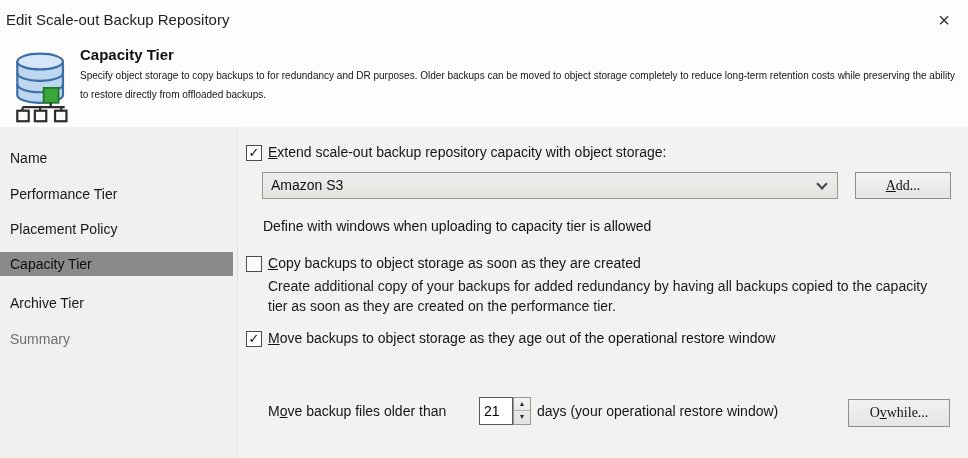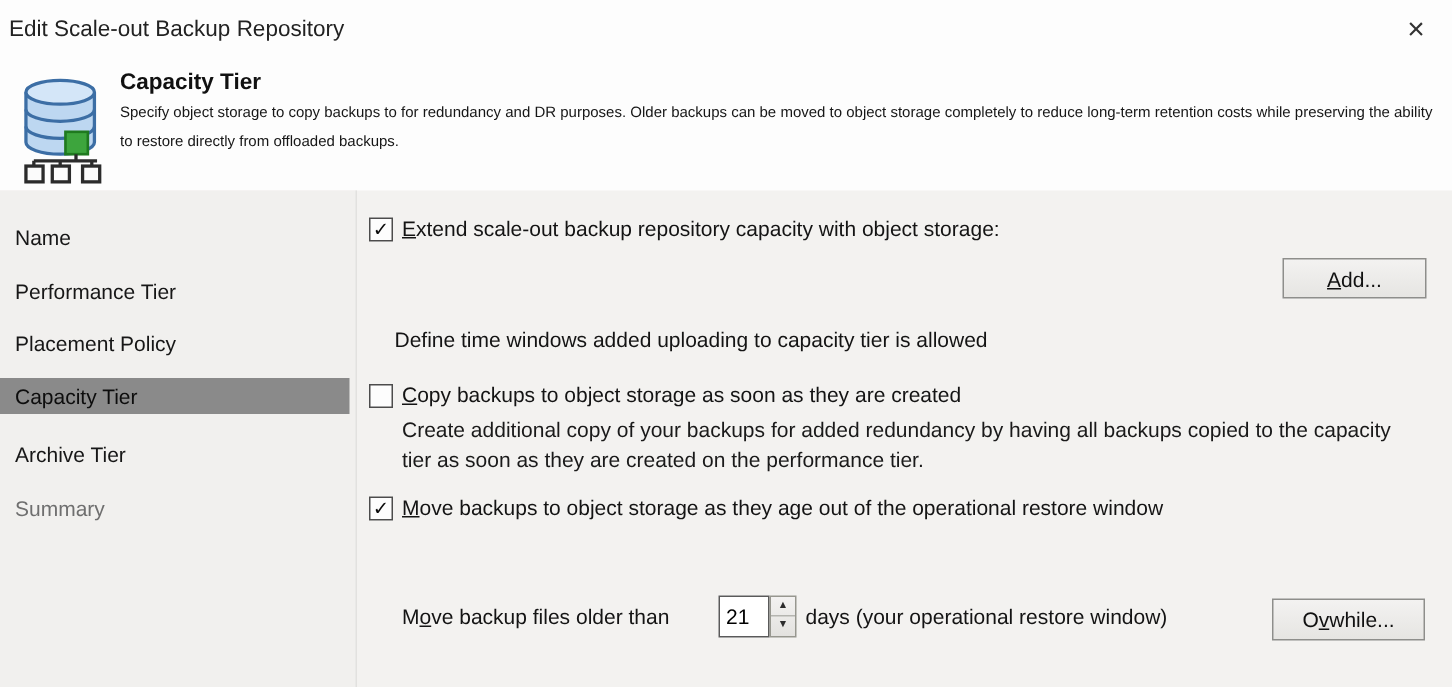--- a/index.html
+++ b/index.html
@@ -27,21 +27,21 @@
   .nav.muted { color:#6f6f6f; }
   .main { position:absolute; left:238px; top:0; width:730px; height:331px; }
   
   .cb { position:absolute; width:16px; height:16px; background:#fdfdfd; border:1px solid #4c4c4c;
         font-size:13px; line-height:14px; text-align:center; color:#0a0a0a; cursor:pointer; }
   .lbl { position:absolute; font-size:14px; color:#141414; white-space:nowrap; cursor:pointer; }
   .desc { position:absolute; font-size:14px; line-height:20px; color:#1a1a1a; }
   .u { text-decoration:underline; }
   .btn { position:absolute; background:linear-gradient(#f3f2f1,#e6e5e2); border:1px solid #8e8e8b;
          font-size:14px; color:#111; text-align:center; cursor:pointer;
-         font-family:Liberation Sans, sans-serif; }
+         font-family:Liberation Serif, serif; }
   .combo { position:absolute; left:24px; top:45px; width:576px; height:27px;
            background:linear-gradient(#efeeec,#e4e3e0); border:1px solid #97978f; cursor:pointer; }
   .combo .val { position:absolute; left:8px; top:4px; font-size:14px; color:#101010; }
   .chev { position:absolute; right:11px; top:7px; width:8px; height:8px;
           border-right:2px solid #444; border-bottom:2px solid #444; transform:rotate(45deg); }
   .spinbox { position:absolute; background:#fff; border:1px solid #5a5a5a; font-size:14px;
              padding-left:4px; color:#000; font-family:"Liberation Sans", sans-serif; }
   .spinbtns { position:absolute; width:18px; height:27px; border:1px solid #97978f;
               background:linear-gradient(#f3f2f1,#e3e2df); }
   .spinbtns span { display:block; height:12px; line-height:12px; text-align:center;
@@ -83,23 +83,27 @@
       <div class="nav sel" style="top:125px">Capacity Tier</div>
       <div class="nav" style="top:164px">Archive Tier</div>
       <div class="nav muted" style="top:200px">Summary</div>
     </div>
 
     <div class="main">
 
       <span class="cb" style="left:8px; top:18px"><span>✓</span></span>
       <span class="lbl" style="left:30px; top:17px"><span class="u">E</span><span>xtend scale-out backup repository capacity with object storage:</span></span>
 
+      <div class="combo">
+        <span class="val">Amazon S3</span>
+        <span class="chev"></span>
+      </div>
       <button class="btn" style="left:617px; top:45px; width:96px; height:27px"><span class="u">A</span><span>dd...</span></button>
 
-      <span class="lbl" style="left:25px; top:91px">Define time windows added uploading to capacity tier is allowed</span>
+      <span class="lbl" style="left:25px; top:91px">Define with windows when uploading to capacity tier is allowed</span>
 
       <span class="cb" style="left:8px; top:129px"></span>
       <span class="lbl" style="left:30px; top:128px"><span class="u">C</span><span>opy backups to object storage as soon as they are created</span></span>
       <div class="desc" style="left:30px; top:149px; width:672px">Create additional copy of your backups for added redundancy by having all backups copied to the capacity tier as soon as they are created on the performance tier.</div>
 
       <span class="cb" style="left:8px; top:204px"><span>✓</span></span>
       <span class="lbl" style="left:30px; top:203px"><span class="u">M</span><span>ove backups to object storage as they age out of the operational restore window</span></span>
 
       <span class="lbl" style="left:30px; top:276px"><span>M</span><span class="u">o</span><span>ve backup files older than</span></span>
       <input class="spinbox" style="left: 241px; top: 270px; width: 34px; height: 28px;" value="21">

